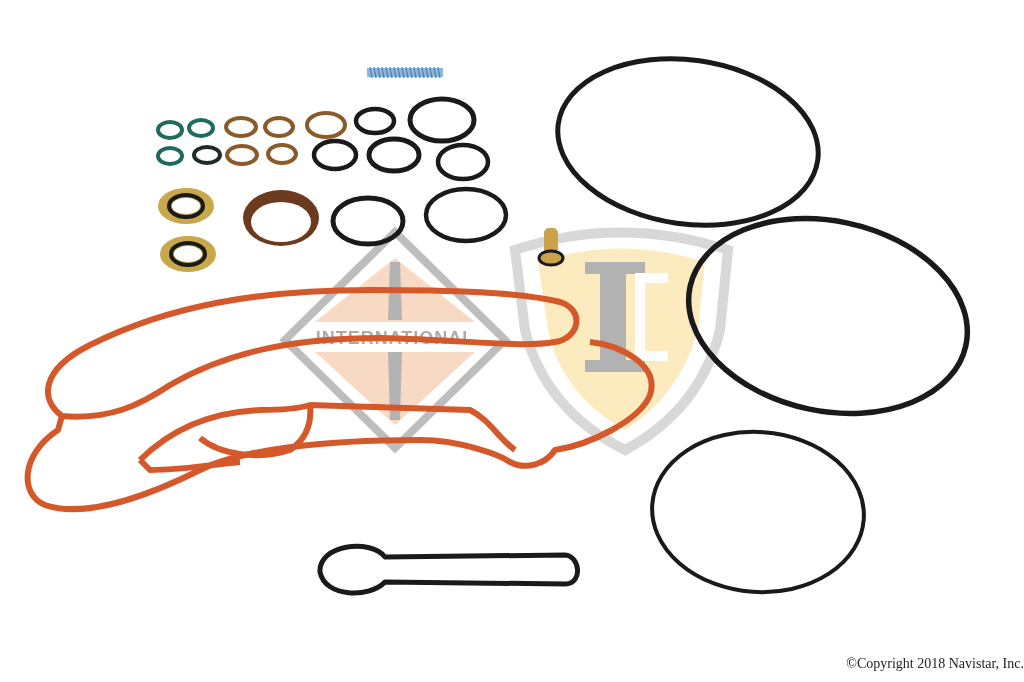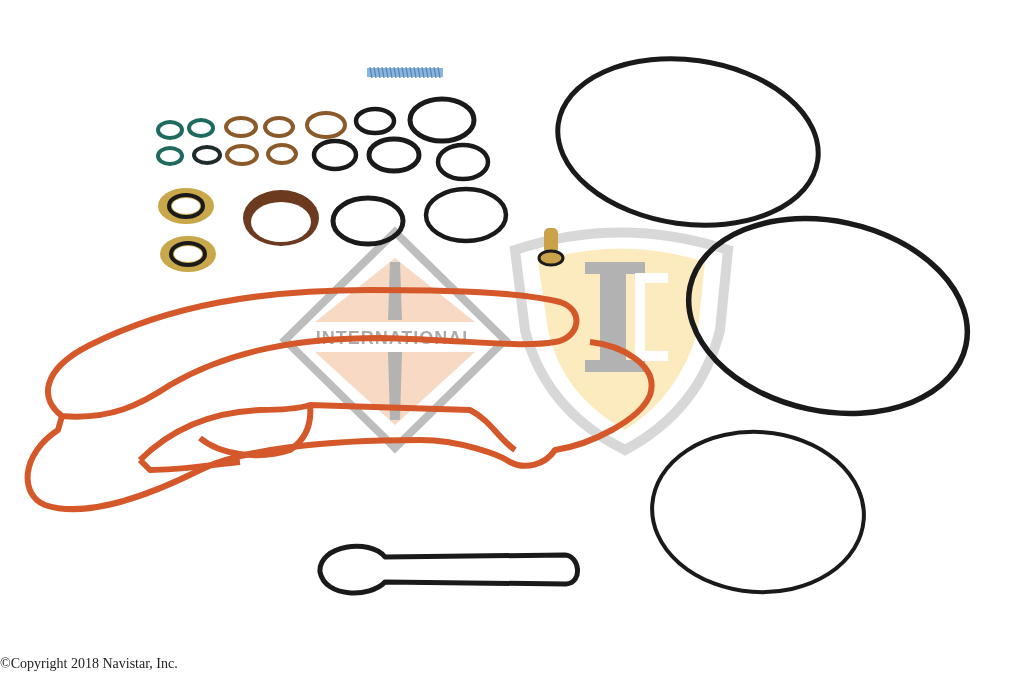--- a/index.html
+++ b/index.html
@@ -1,18 +1,18 @@
 <!DOCTYPE html>
 <html><head>
   <meta charset="utf-8">
   <style>
     html, body { margin: 0; padding: 0; background: #ffffff; }
     body { width: 1024px; height: 682px; position: relative; overflow: hidden; font-family: "Liberation Serif", serif; }
     .photo { position: absolute; left: 0; top: 0; width: 1024px; height: 682px; }
-    .copyright { position: absolute; left: 0; width: 1024px; top: 656px; text-align: left; font-size: 14px; color: #222; font-family: "Liberation Serif", serif; }
+    .copyright { position: absolute; left: 0; width: 1024px; top: 656px; text-align: right; font-size: 14px; color: #222; font-family: "Liberation Serif", serif; }
   </style>
 </head>
 <body>
 
 <svg class="photo" viewBox="0 0 1024 682" xmlns="http://www.w3.org/2000/svg">
 
   <g opacity="0.75">
     <polygon points="395,232 505,340 395,448 285,340" fill="none" stroke="#a8a8a8" stroke-width="8"></polygon>
     <polygon points="395,258 475,322 315,322" fill="#f6cdb0"></polygon>
     <polygon points="315,352 475,352 395,425" fill="#f6cdb0"></polygon>

